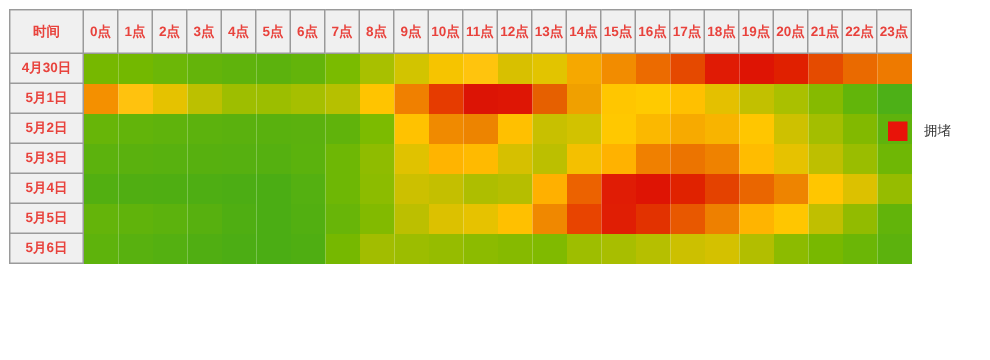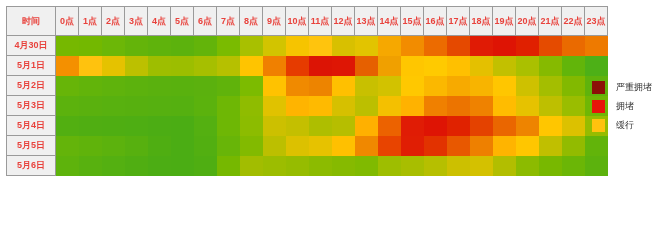--- a/index.html
+++ b/index.html
@@ -320,26 +320,18 @@
             <td class="cell" style="background: rgb(120, 184, 0);"></td>
             <td class="cell" style="background: rgb(107, 182, 6);"></td>
             <td class="cell" style="background: rgb(92, 178, 13);"></td>
           </tr>
         </tbody>
     </table>
   </div>
 
   <div id="legend">
       <div class="legend-row">
-        <span class="legend-swatch" style="background: rgb(140, 16, 7);"></span>
-        <span class="legend-label">严重拥堵</span>
-      </div>
-      <div class="legend-row">
         <span class="legend-swatch" style="background: rgb(232, 19, 9);"></span>
         <span class="legend-label">拥堵</span>
       </div>
-      <div class="legend-row">
-        <span class="legend-swatch" style="background: rgb(255, 194, 14);"></span>
-        <span class="legend-label">缓行</span>
-      </div>
     </div>
 
 </div>
 
 </body></html>

